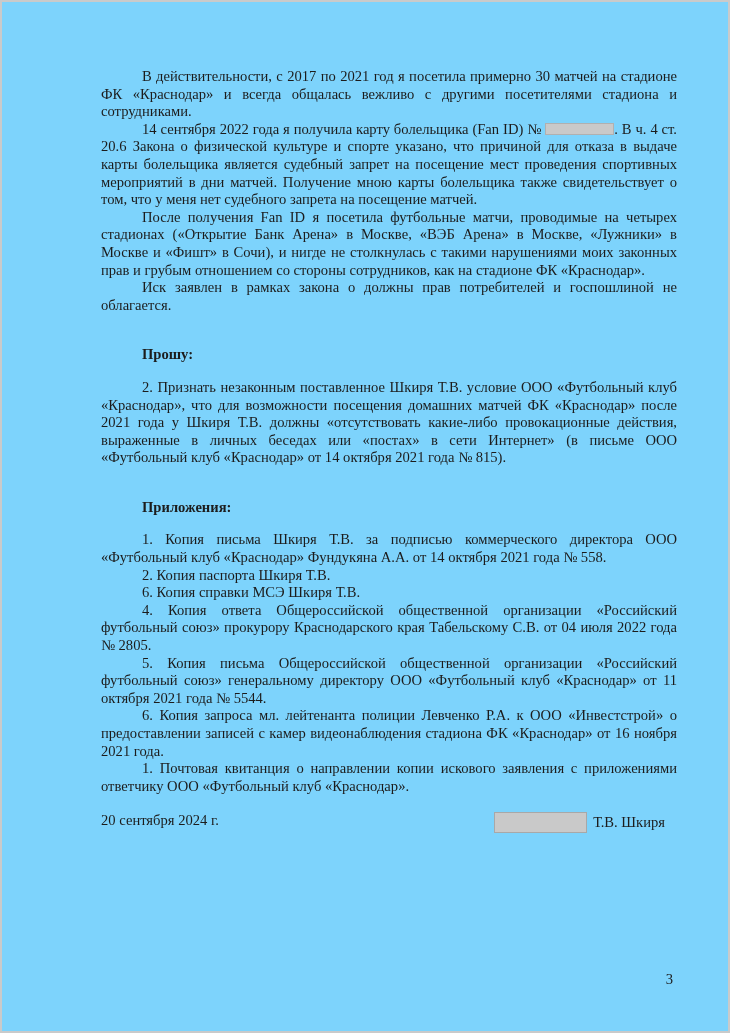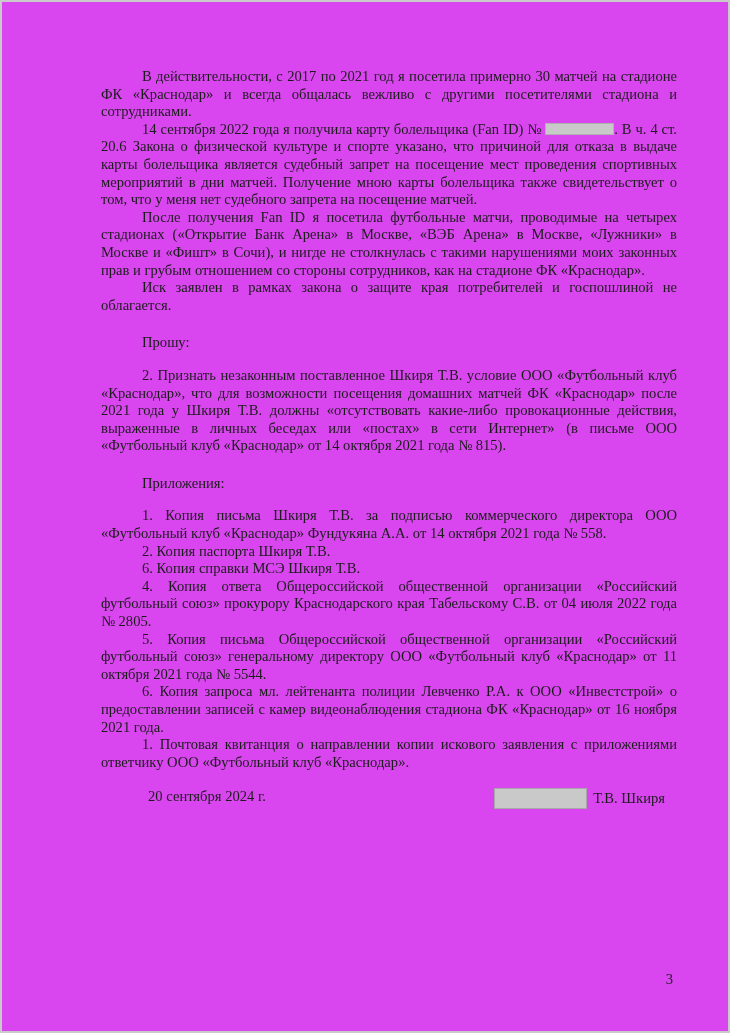--- a/index.html
+++ b/index.html
@@ -1,58 +1,59 @@
 <!DOCTYPE html>
 <html lang="ru" style="--color-text: #1c1c1c; --color-page_border: #cacaca; --color-redaction: #c9c9c9;"><head>
 <meta charset="utf-8">
 <style>
   html, body { margin: 0; padding: 0; background: #ffffff; }
   .page {
     position: relative;
     width: 730px;
     height: 1033px;
     box-sizing: border-box;
-    background: #d946ef;
+    background: #7dd3fc;
     border: 2px solid var(--color-page_border, #cacaca);
     font-family: "Liberation Serif", "DejaVu Serif", serif;
     color: var(--color-text, #1c1c1c);
     overflow: hidden;
   }
   .content {
     position: absolute;
     left: 99px;
     top: 66px;
     width: 576px;
     font-size: 14.6px;
     line-height: 17.6px;
     text-align: justify;
   }
   .para { margin: 0; text-indent: 41px; }
   .heading {
-    margin: 20px 0 15px 0;
+    margin: 32px 0 15px 0;
     text-indent: 41px;
     text-align: left;
+    font-weight: bold;
   }
   .redaction-inline {
     display: inline-block;
     width: 69px;
     height: 12px;
     background: var(--color-redaction, #c9c9c9);
     border: 1px solid #b0b0b0;
     box-sizing: border-box;
     vertical-align: -1px;
   }
   .footer-row {
     display: flex;
     justify-content: space-between;
     align-items: flex-start;
     margin-top: 17px;
     text-align: left;
   }
-  .footer-date { white-space: nowrap; margin-left: 47px; }
+  .footer-date { white-space: nowrap; }
   .sig-group {
     display: flex;
     align-items: center;
     gap: 6px;
     padding-right: 12px;
     margin-left: 20px;
   }
   .redaction-signature {
     width: 93px;
     height: 21px;
@@ -73,21 +74,21 @@
 
 <div class="page">
   <div class="content">
 
     <p class="para">В действительности, с 2017 по 2021 год я посетила примерно 30 матчей на стадионе ФК «Краснодар» и всегда общалась вежливо с другими посетителями стадиона и сотрудниками.</p>
 
     <p class="para"><span>14 сентября 2022 года я получила карту болельщика (Fan ID) № </span><span class="redaction-inline"></span><span>. В ч. 4 ст. 20.6 Закона о физической культуре и спорте указано, что причиной для отказа в выдаче карты болельщика является судебный запрет на посещение мест проведения спортивных мероприятий в дни матчей. Получение мною карты болельщика также свидетельствует о том, что у меня нет судебного запрета на посещение матчей.</span></p>
 
     <p class="para">После получения Fan ID я посетила футбольные матчи, проводимые на четырех стадионах («Открытие Банк Арена» в Москве, «ВЭБ Арена» в Москве, «Лужники» в Москве и «Фишт» в Сочи), и нигде не столкнулась с такими нарушениями моих законных прав и грубым отношением со стороны сотрудников, как на стадионе ФК «Краснодар».</p>
 
-    <p class="para">Иск заявлен в рамках закона о защите края потребителей и госпошлиной не облагается.</p>
+    <p class="para">Иск заявлен в рамках закона о должны прав потребителей и госпошлиной не облагается.</p>
 
     <p class="heading">Прошу:</p>
 
     <p class="para">2. Признать незаконным поставленное Шкиря Т.В. условие ООО «Футбольный клуб «Краснодар», что для возможности посещения домашних матчей ФК «Краснодар» после 2021 года у Шкиря Т.В. должны «отсутствовать какие-либо провокационные действия, выраженные в личных беседах или «постах» в сети Интернет» (в письме ООО «Футбольный клуб «Краснодар» от 14 октября 2021 года № 815).</p>
 
     <p class="heading">Приложения:</p>
 
     <p class="para">1. Копия письма Шкиря Т.В. за подписью коммерческого директора ООО «Футбольный клуб «Краснодар» Фундукяна А.А. от 14 октября 2021 года № 558.</p>
     <p class="para">2. Копия паспорта Шкиря Т.В.</p>
     <p class="para">6. Копия справки МСЭ Шкиря Т.В.</p>

